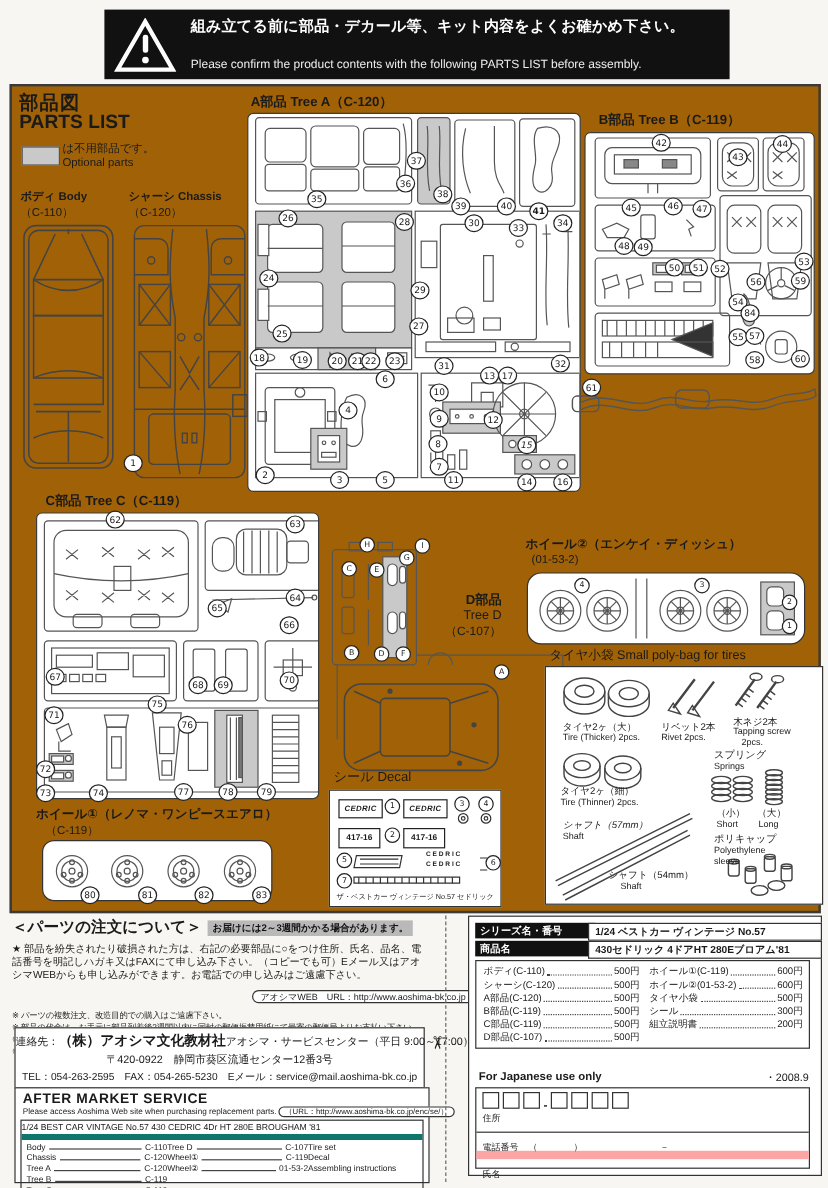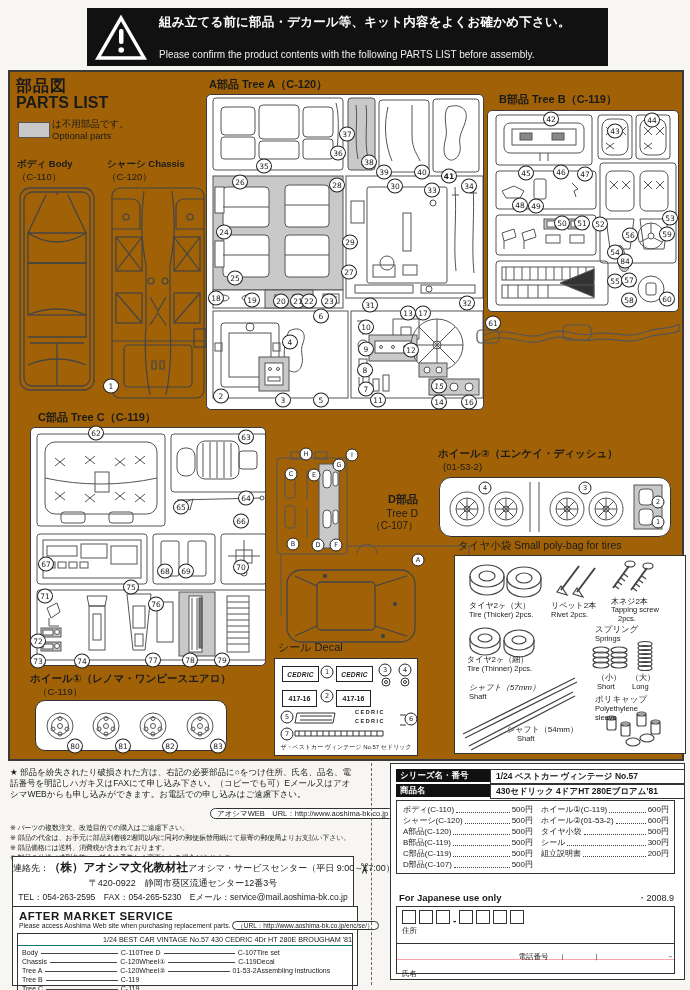--- a/index.html
+++ b/index.html
@@ -222,21 +222,21 @@
         <span class="badge" style="left: 114px; top: 305px;">5</span>
         <span class="badge" style="left: 114px; top: 221px;">6</span>
         <span class="badge" style="left: 159px; top: 294px;">7</span>
         <span class="badge" style="left: 158px; top: 275px;">8</span>
         <span class="badge" style="left: 159px; top: 254px;">9</span>
         <span class="badge" style="left: 159px; top: 232px;">10</span>
         <span class="badge" style="left: 171px; top: 305px;">11</span>
         <span class="badge" style="left: 204px; top: 255px;">12</span>
         <span class="badge" style="left: 201px; top: 218px;">13</span>
         <span class="badge" style="left: 232px; top: 307px;">14</span>
-        <span class="badge" style="left: 232px; top: 291px; font-style: italic;">15</span>
+        <span class="badge" style="left: 232px; top: 276px; font-style: italic;">15</span>
         <span class="badge" style="left: 262px; top: 307px;">16</span>
         <span class="badge" style="left: 216px; top: 218px;">17</span>
         <span class="badge" style="left: 9px; top: 203px;">18</span>
         <span class="badge" style="left: 45px; top: 205px;">19</span>
         <span class="badge" style="left: 74px; top: 206px;">20</span>
         <span class="badge" style="left: 91px; top: 206px;">21</span>
         <span class="badge" style="left: 102px; top: 206px;">22</span>
         <span class="badge" style="left: 122px; top: 206px;">23</span>
         <span class="badge" style="left: 17px; top: 137px;">24</span>
         <span class="badge" style="left: 28px; top: 183px;">25</span>
@@ -680,20 +680,24 @@
         <span class="badge" style="left: 39px; top: 45px;">80</span>
         <span class="badge" style="left: 87px; top: 45px;">81</span>
         <span class="badge" style="left: 134px; top: 45px;">82</span>
         <span class="badge" style="left: 182px; top: 45px;">83</span>
       </div>
   </div>
 
 </div>
 
 <div class="abs" style="left:10px;top:764px;width:350px;">
+  <div style="display:flex;align-items:center;gap:5px;">
+    <span class="order-title">＜パーツの注文について＞</span>
+    <span class="hl-note">お届けには2～3週間かかる場合があります。</span>
+  </div>
   <div class="star-text" style="margin-top:3px;width:348px;">★ 部品を紛失されたり破損された方は、右記の必要部品に○をつけ住所、氏名、品名、電話番号を明記しハガキ又はFAXにて申し込み下さい。（コピーでも可）Eメール又はアオシマWEBからも申し込みができます。お電話での申し込みはご遠慮下さい。</div>
   <div style="margin-top:1px;margin-left:200px;"><span class="pill">アオシマWEB　URL：http://www.aoshima-bk.co.jp</span></div>
   <div style="margin-top:3px;">
     <div class="note-line">※ パーツの複数注文、改造目的での購入はご遠慮下さい。</div>
     <div class="note-line">※ 部品の代金は、お手元に部品到着後2週間以内に同封の郵便振替用紙にて最寄の郵便局よりお支払い下さい。</div>
     <div class="note-line">※ 部品価格には送料、消費税が含まれております。</div>
     <div class="note-line">※ 製品の仕様（成型色等）、料金は予告なく変更となる場合があります。</div>
   </div>
 </div>
 
@@ -705,21 +709,21 @@
   <div style="font-size:8.5px;margin-top:2px;">TEL：054-263-2595　FAX：054-265-5230　Eメール：service@mail.aoshima-bk.co.jp</div>
 </div>
 
 <div class="abs after-box" style="left:12px;top:906px;width:344px;height:78px;">
   <div style="font-size:11.5px;font-weight:bold;letter-spacing:.5px;margin:3px 0 0 6px;">AFTER MARKET SERVICE</div>
   <div style="font-size:6.8px;margin:0 0 0 6px;white-space:nowrap;">
     <span>Please access Aoshima Web site when purchasing replacement parts.</span>
     <span class="pill" style="font-size:6.5px;padding:0 4px;">（URL：http://www.aoshima-bk.co.jp/enc/se/）</span>
   </div>
   <div style="margin:2px 4px 0 4px;border:1px solid #333;">
-    <div style="font-size:7.2px;text-align:right;border-bottom:1px solid #0f766e;padding:1px 0;white-space:nowrap;">1/24 BEST CAR VINTAGE No.57 430 CEDRIC 4Dr HT 280E BROUGHAM '81</div>
+    <div style="font-size:7.2px;text-align:left;border-bottom:5px solid #0f766e;padding:1px 0;white-space:nowrap;">1/24 BEST CAR VINTAGE No.57 430 CEDRIC 4Dr HT 280E BROUGHAM '81</div>
     <div style="display:flex;padding:2px 4px 2px 4px;">
       <div style="width:36%;">
           <div class="row" style="font-size: 7px; line-height: 9px; white-space: nowrap;">
             <span>Body</span>
             <span class="leader-solid"></span>
             <span>C-110</span>
           </div>
           <div class="row" style="font-size: 7px; line-height: 9px; white-space: nowrap;">
             <span>Chassis</span>
             <span class="leader-solid"></span>
@@ -836,21 +840,21 @@
         </div>
       </div>
   </div>
   <div class="abs" style="left:8px;top:128px;font-size:9.5px;font-weight:bold;">For Japanese use only</div>
   <div class="abs" style="right:10px;top:128px;font-size:9px;">・2008.9</div>
   <div class="abs form-box" style="left:5px;top:142px;width:277px;height:66px;">
     <div style="height:33px;border-bottom:1px solid #333;padding:3px 0 0 5px;">
       <div style="font-size:10px;font-weight:bold;"><span class="postal-sq"></span><span class="postal-sq"></span><span class="postal-sq"></span><span style="margin-right: 3px;">-</span><span class="postal-sq"></span><span class="postal-sq"></span><span class="postal-sq"></span><span class="postal-sq"></span></div>
       <div class="form-label">住所</div>
     </div>
-    <div style="height:14px;border-bottom:1px solid #fca5a5;padding:1px 0 0 5px;text-align:right;">
+    <div style="height:14px;border-bottom:7px solid #fca5a5;padding:1px 0 0 5px;">
       <span class="form-label">電話番号</span>
       <span class="form-label" style="margin-left:4px;">（　　　　）</span>
       <span class="form-label" style="margin-left:60px;">－</span>
     </div>
     <div style="height:16px;padding:2px 0 0 5px;">
       <span class="form-label">氏名</span>
     </div>
   </div>
 </div>
 

